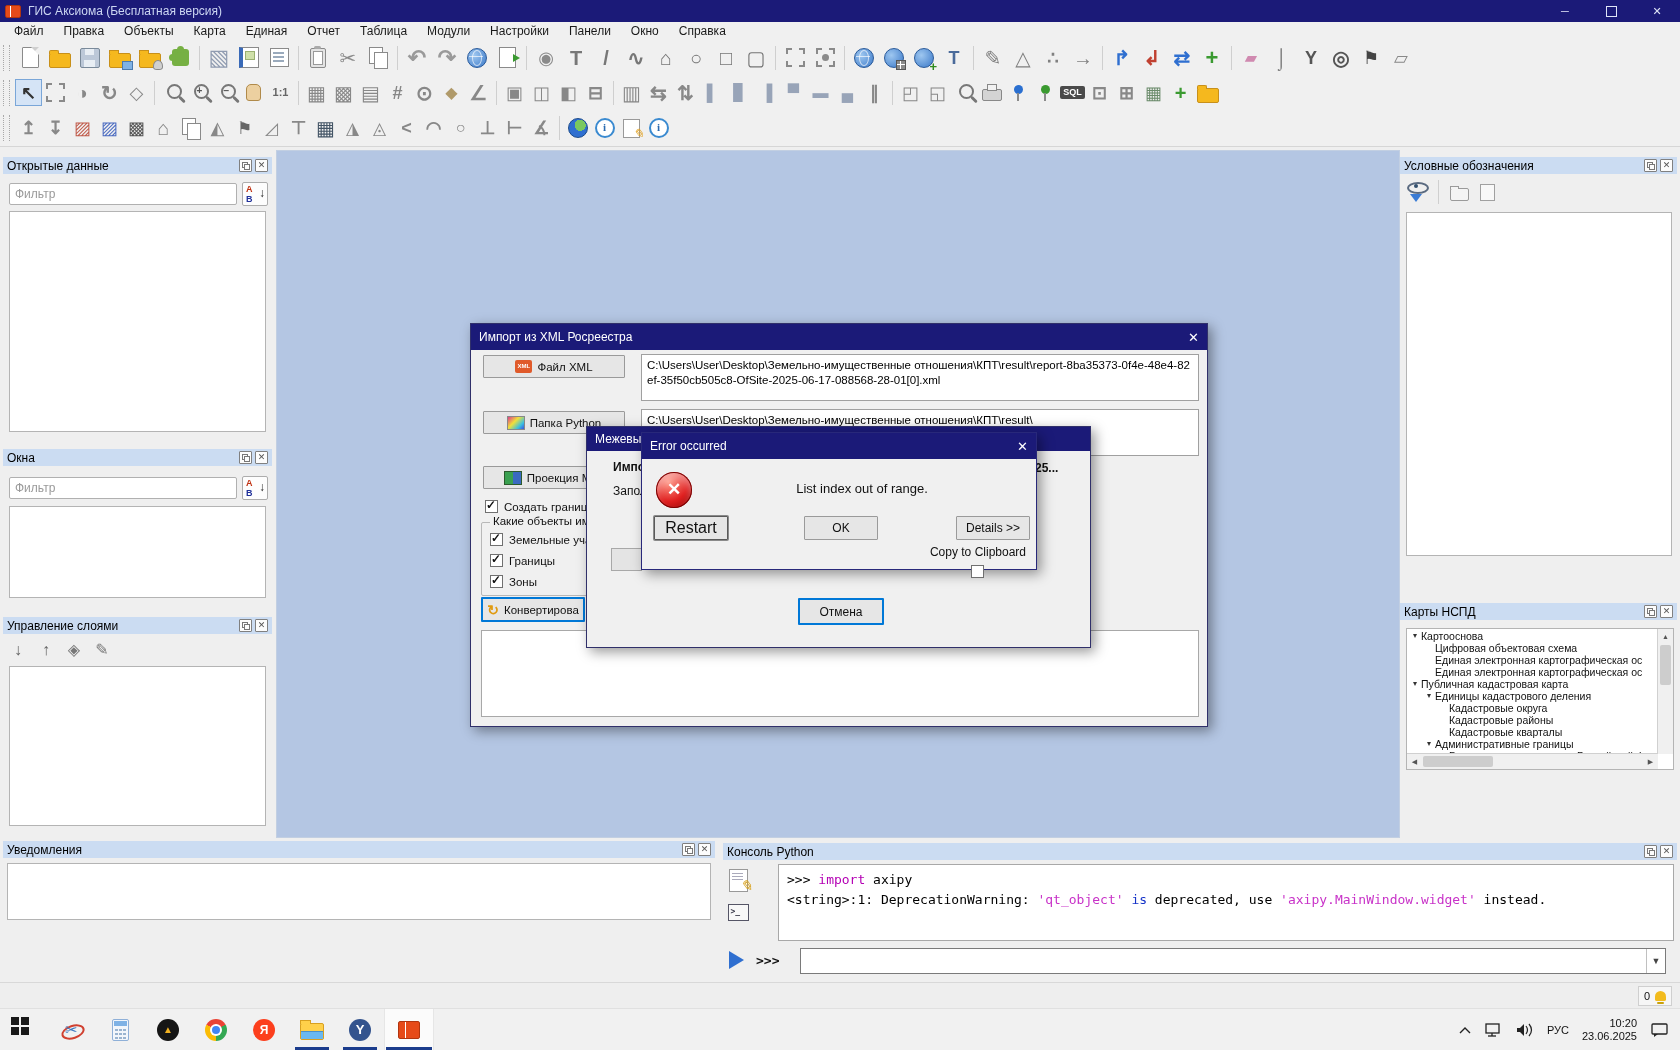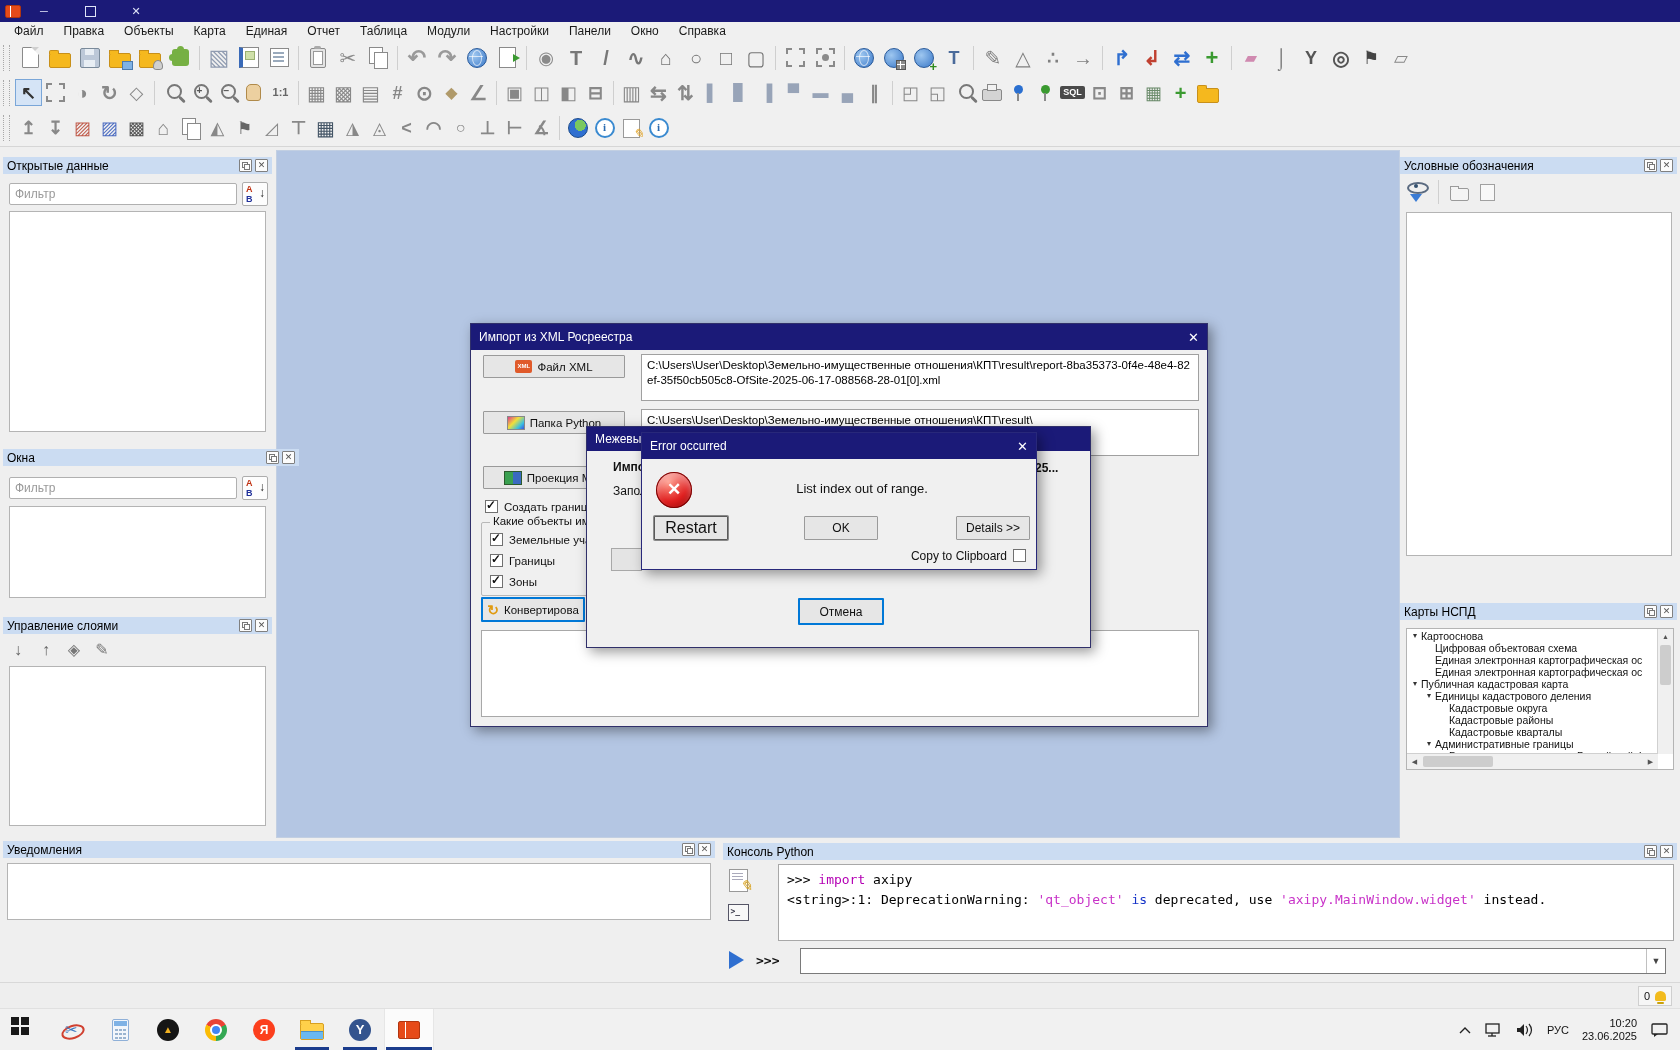--- a/index.html
+++ b/index.html
@@ -203,20 +203,21 @@
 </style>
 </head>
 <body>
 
 <div class="screen">
 
   <div class="titlebar">
     <span class="appicon">
         <span class="ti ti-axioma"></span>
       </span>
+    <span class="ttl">ГИС Аксиома (Бесплатная версия)</span>
     <span class="wbtn">─</span>
     <span class="wbtn">
         <span class="maxbox"></span>
       </span>
     <span class="wbtn">✕</span>
   </div>
 
   <nav class="menubar">
       <span class="mitem">Файл</span>
       <span class="mitem">Правка</span>
@@ -596,21 +597,21 @@
     <span class="pt">Открытые данные</span>
     <span class="pb pb-float"></span>
     <span class="pb pb-close"></span>
   </div>
   <input class="filterin" style="left: 9px; top: 183px; width: 228px;" placeholder="Фильтр">
   <span class="sortbtn" style="left:242px;top:182px;">
       <span class="ar">↓</span>
     </span>
   <div class="plist" style="left:9px;top:211px;width:257px;height:221px;"></div>
 
-  <div class="phead" style="left:3px;top:449px;width:296px;">
+  <div class="phead" style="left:3px;top:449px;width:269px;">
     <span class="pt">Окна</span>
     <span class="pb pb-float"></span>
     <span class="pb pb-close"></span>
   </div>
   <input class="filterin" style="left: 9px; top: 477px; width: 228px;" placeholder="Фильтр">
   <span class="sortbtn" style="left:242px;top:476px;">
       <span class="ar">↓</span>
     </span>
   <div class="plist" style="left:9px;top:506px;width:257px;height:92px;"></div>
 
@@ -809,21 +810,21 @@
   <div class="dlg" style="left:641px;top:432px;width:396px;height:138px;z-index:30;border-color:#28287a;">
     <div class="dtit" style="height:26px;gap:32px;">
       <span>Error occurred</span>
       <span class="x">✕</span>
     </div>
     <span class="err-icon" style="left:14px;top:39px;"></span>
     <div style="position:absolute;left:70px;top:48px;width:300px;text-align:center;font-size:13px;">List index out of range.</div>
     <div class="btn defaultb" style="left:12px;top:83px;width:74px;height:24px;font-size:16px;">Restart</div>
     <div class="btn" style="left:162px;top:83px;width:74px;height:24px;font-size:12px;">OK</div>
     <div class="btn" style="left:314px;top:83px;width:74px;height:24px;font-size:12px;">Details &gt;&gt;</div>
-    <div class="cbrow" style="position:absolute;right:10px;top:112px;">
+    <div class="cbrow" style="position:absolute;right:10px;top:112px;flex-direction:column;">
       <span style="font-size:12px;">Copy to Clipboard</span>
       <span class="cb"></span>
     </div>
   </div>
 
   <div class="taskbar">
     <span style="display:flex;">
         <span class="tcell">
           <span class="ti ti-start"></span>
         </span>

